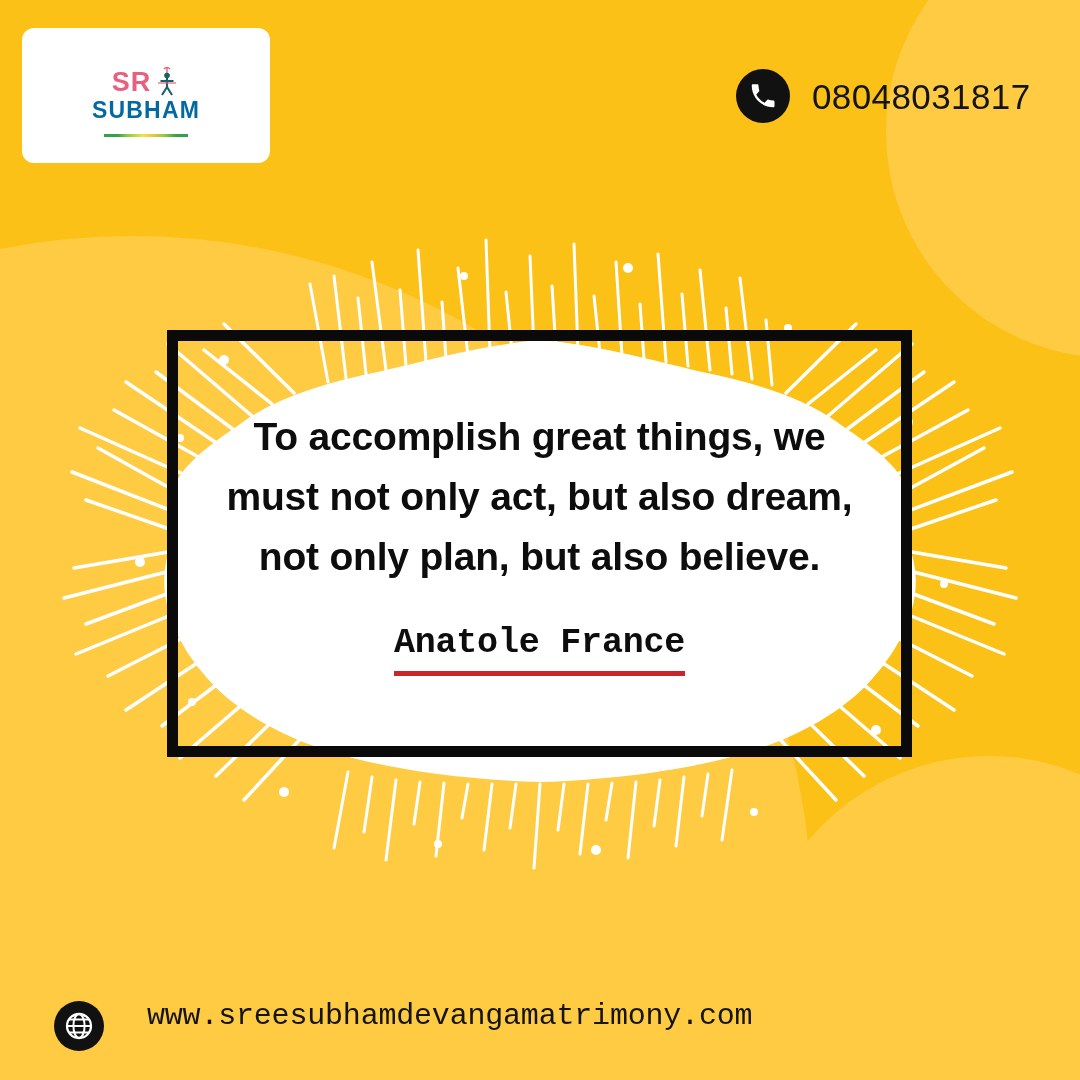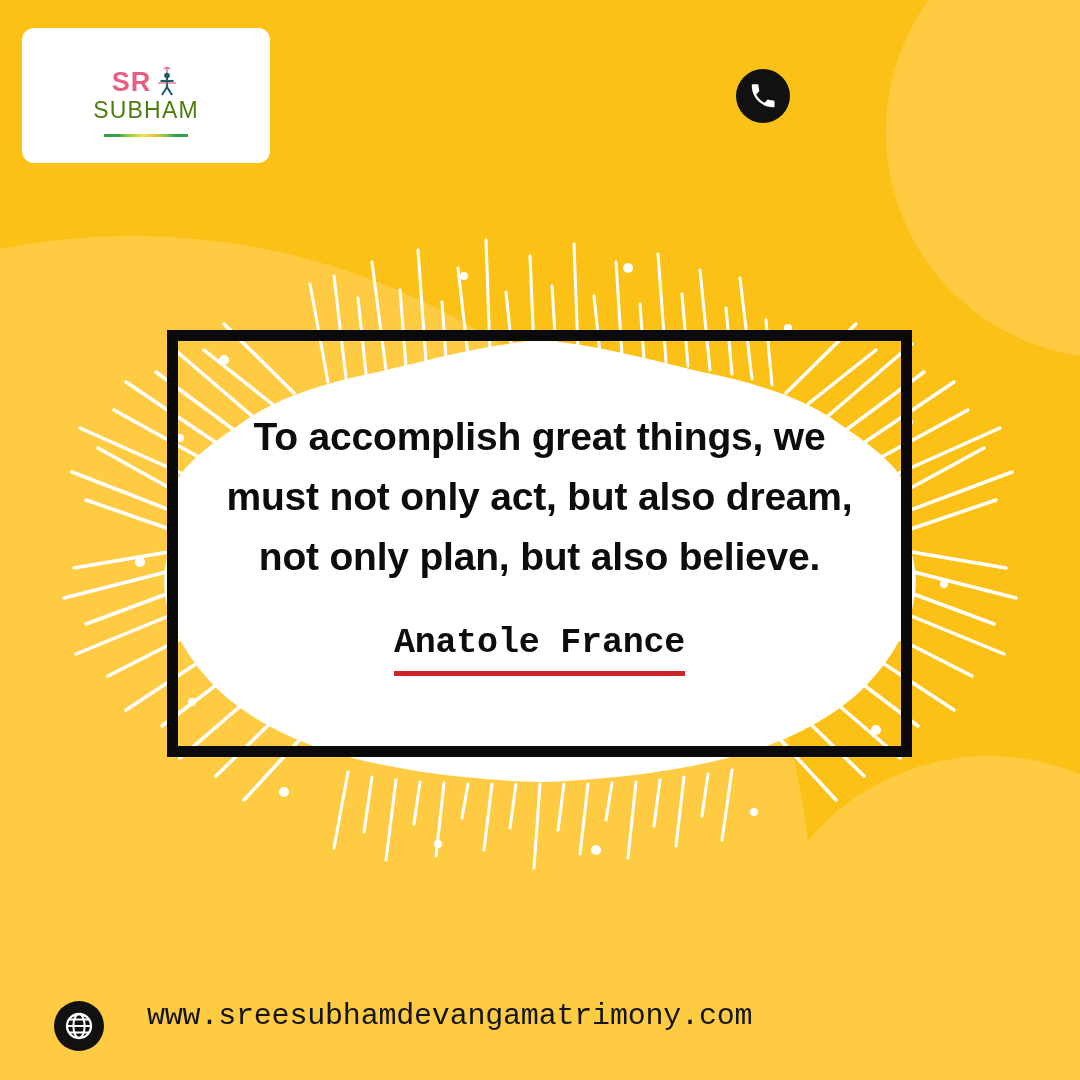--- a/index.html
+++ b/index.html
@@ -116,23 +116,23 @@
   }
   .logo-sr {
     color: #e8607f;
     font-size: 27px;
     font-weight: 700;
     letter-spacing: 1px;
     line-height: 1;
   }
   .logo-mark { width: 26px; height: 30px; display: block; }
   .logo-subham {
-    color: #4d7c0f;
+    color: #0369a1;
     font-size: 23px;
-    font-weight: 400;
+    font-weight: 700;
     letter-spacing: 1.2px;
     line-height: 1.15;
     margin-top: 1px;
   }
   .logo-rule {
     margin-top: 11px;
     width: 84px;
     height: 3px;
     background: linear-gradient(90deg,
       #35a04a 0%, #35a04a 16%,
@@ -353,20 +353,21 @@
       <div class="logo-rule"></div>
     </div>
   </div>
 
   <div class="phone-block">
     <span class="icon-badge">
       <svg width="30" height="30" viewBox="0 0 24 24" aria-hidden="true">
         <path fill="#ffffff" d="M6.6 10.8c1.5 2.9 3.7 5.1 6.6 6.6l2.2-2.2c.3-.3.7-.4 1.1-.2 1.2.4 2.4.6 3.7.6.6 0 1 .4 1 1V20c0 .6-.4 1-1 1C10.8 21 3 13.2 3 3.6c0-.6.4-1 1-1h3.4c.6 0 1 .4 1 1 0 1.3.2 2.5.6 3.7.1.4 0 .8-.2 1.1l-2.2 2.4z"></path>
       </svg>
     </span>
+    <span class="phone-number">08048031817</span>
   </div>
 
   <div class="website-block">
     <span class="website-badge">
       <svg width="32" height="32" viewBox="0 0 24 24" aria-hidden="true">
         <circle cx="12" cy="12" r="9" fill="none" stroke="#ffffff" stroke-width="1.7"></circle>
         <ellipse cx="12" cy="12" rx="4.2" ry="9" fill="none" stroke="#ffffff" stroke-width="1.5"></ellipse>
         <path d="M3 12h18M4.6 7.2h14.8M4.6 16.8h14.8" stroke="#ffffff" stroke-width="1.5" fill="none"></path>
       </svg>
     </span>

